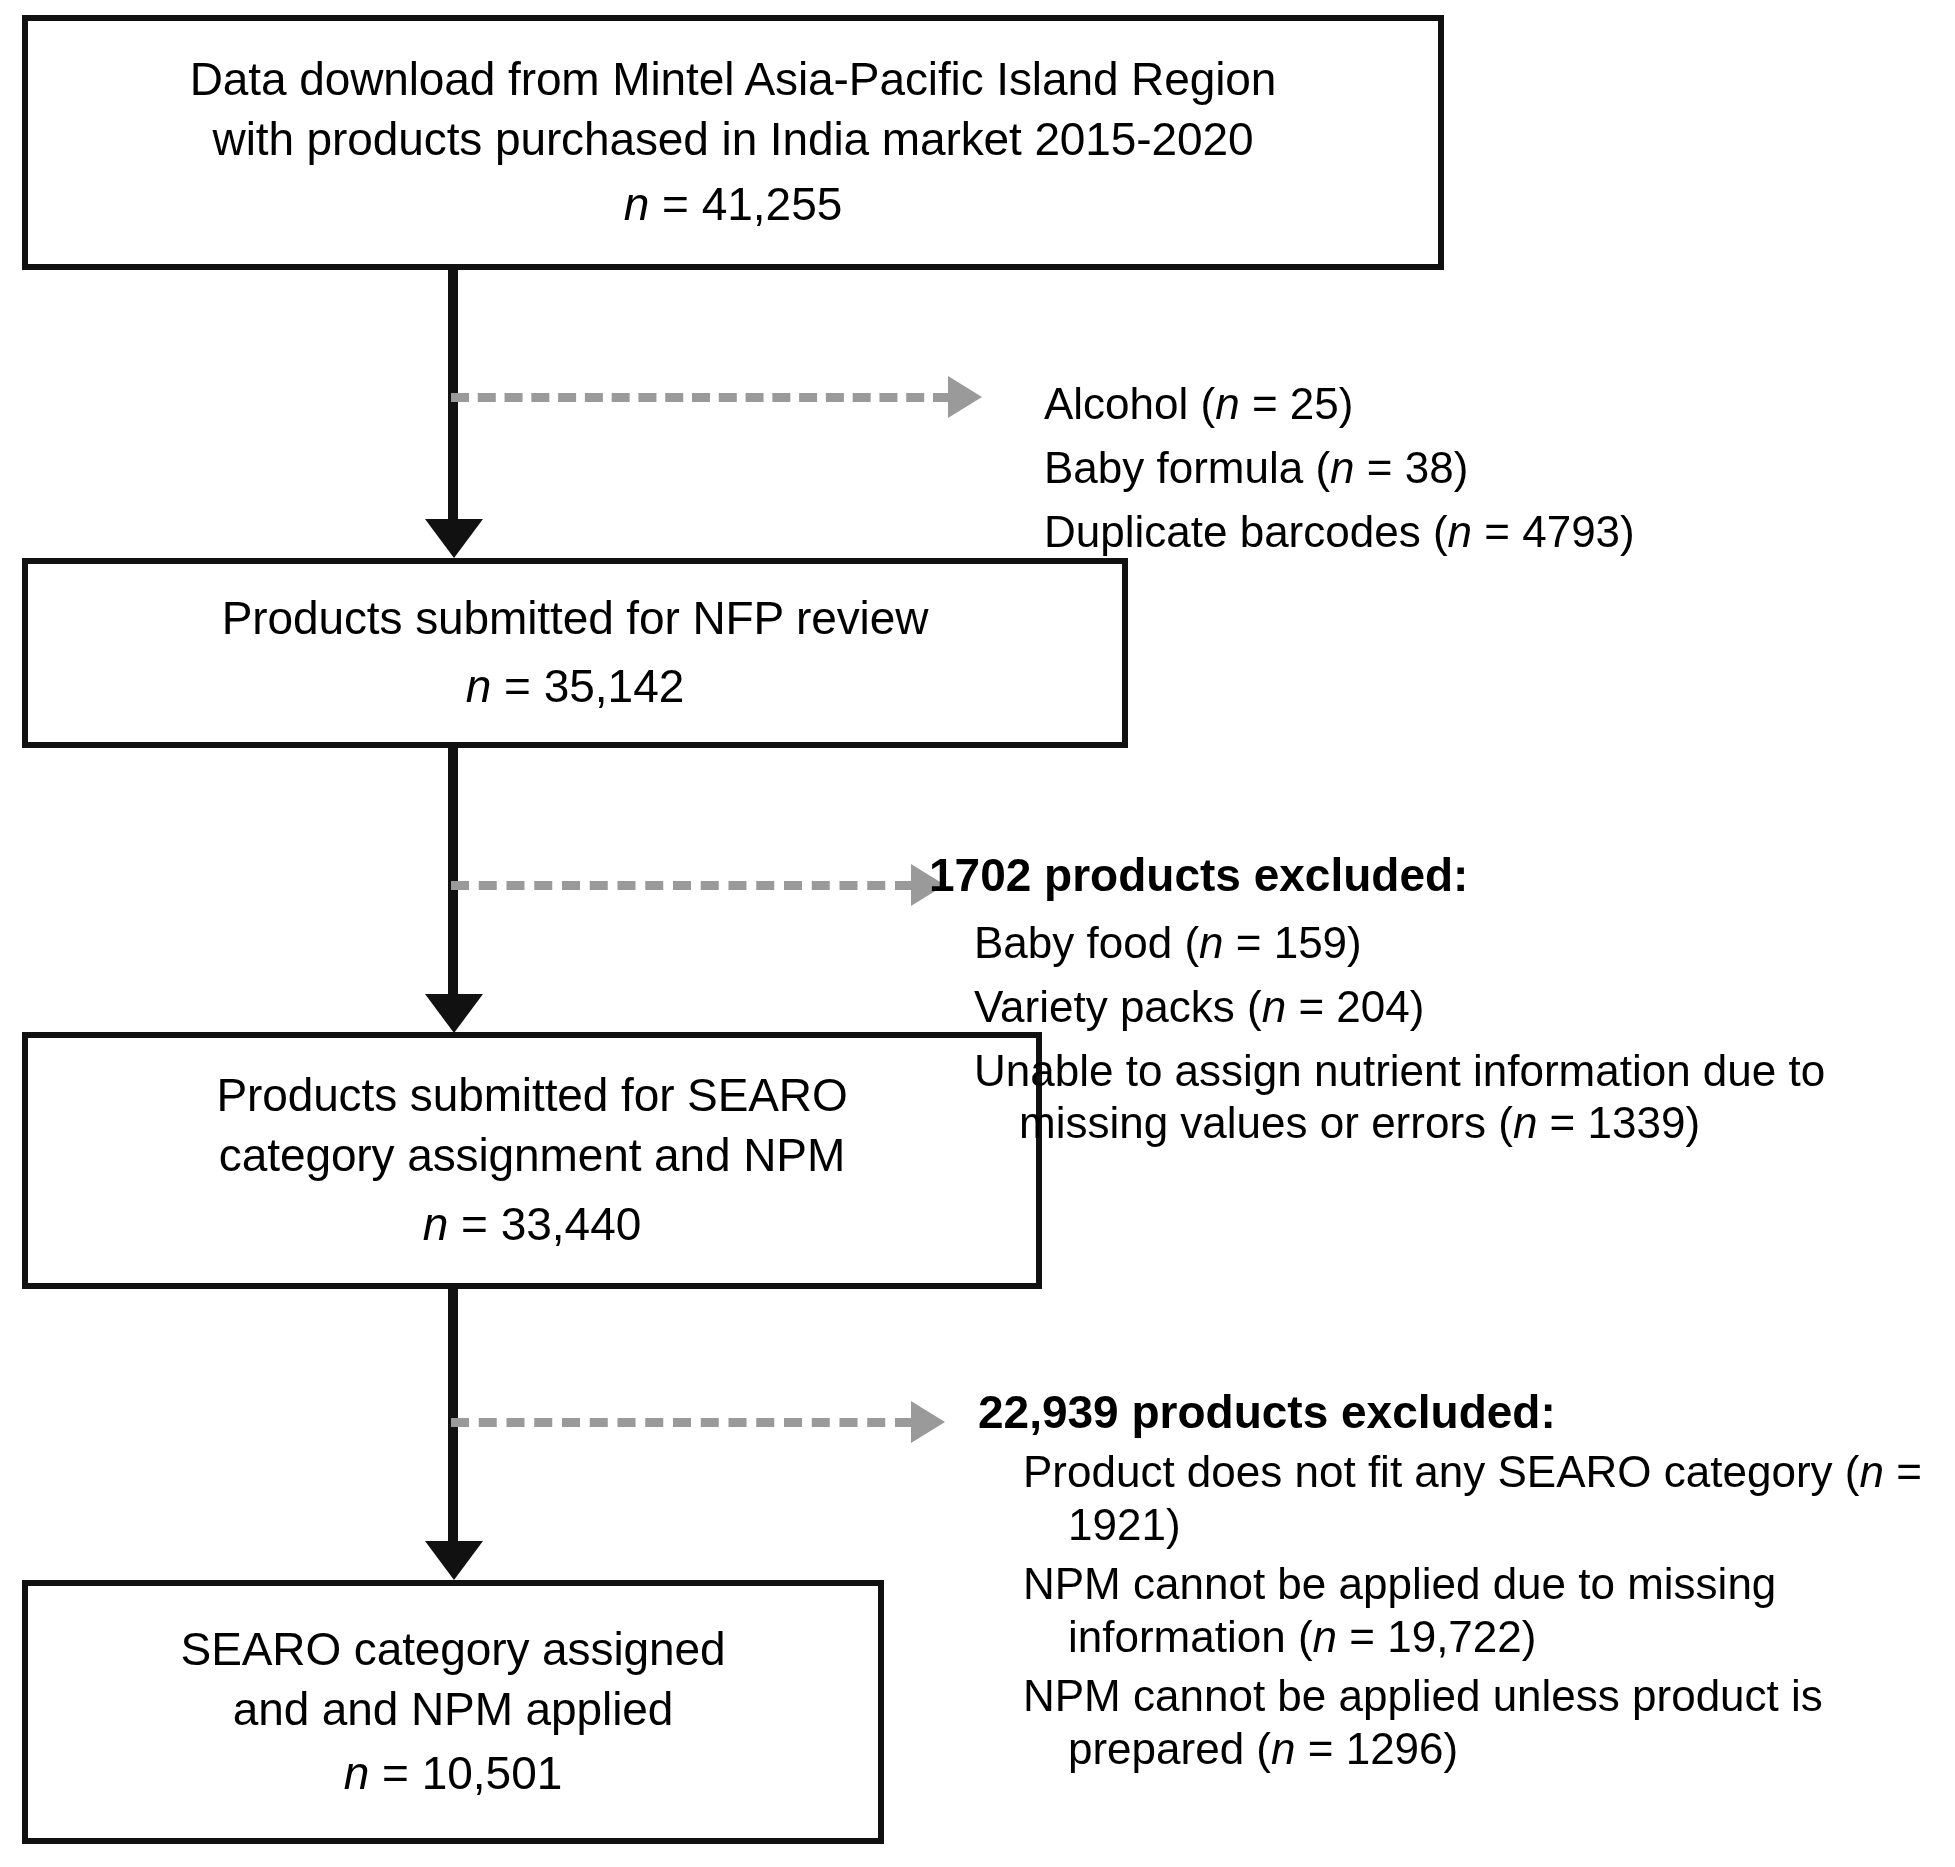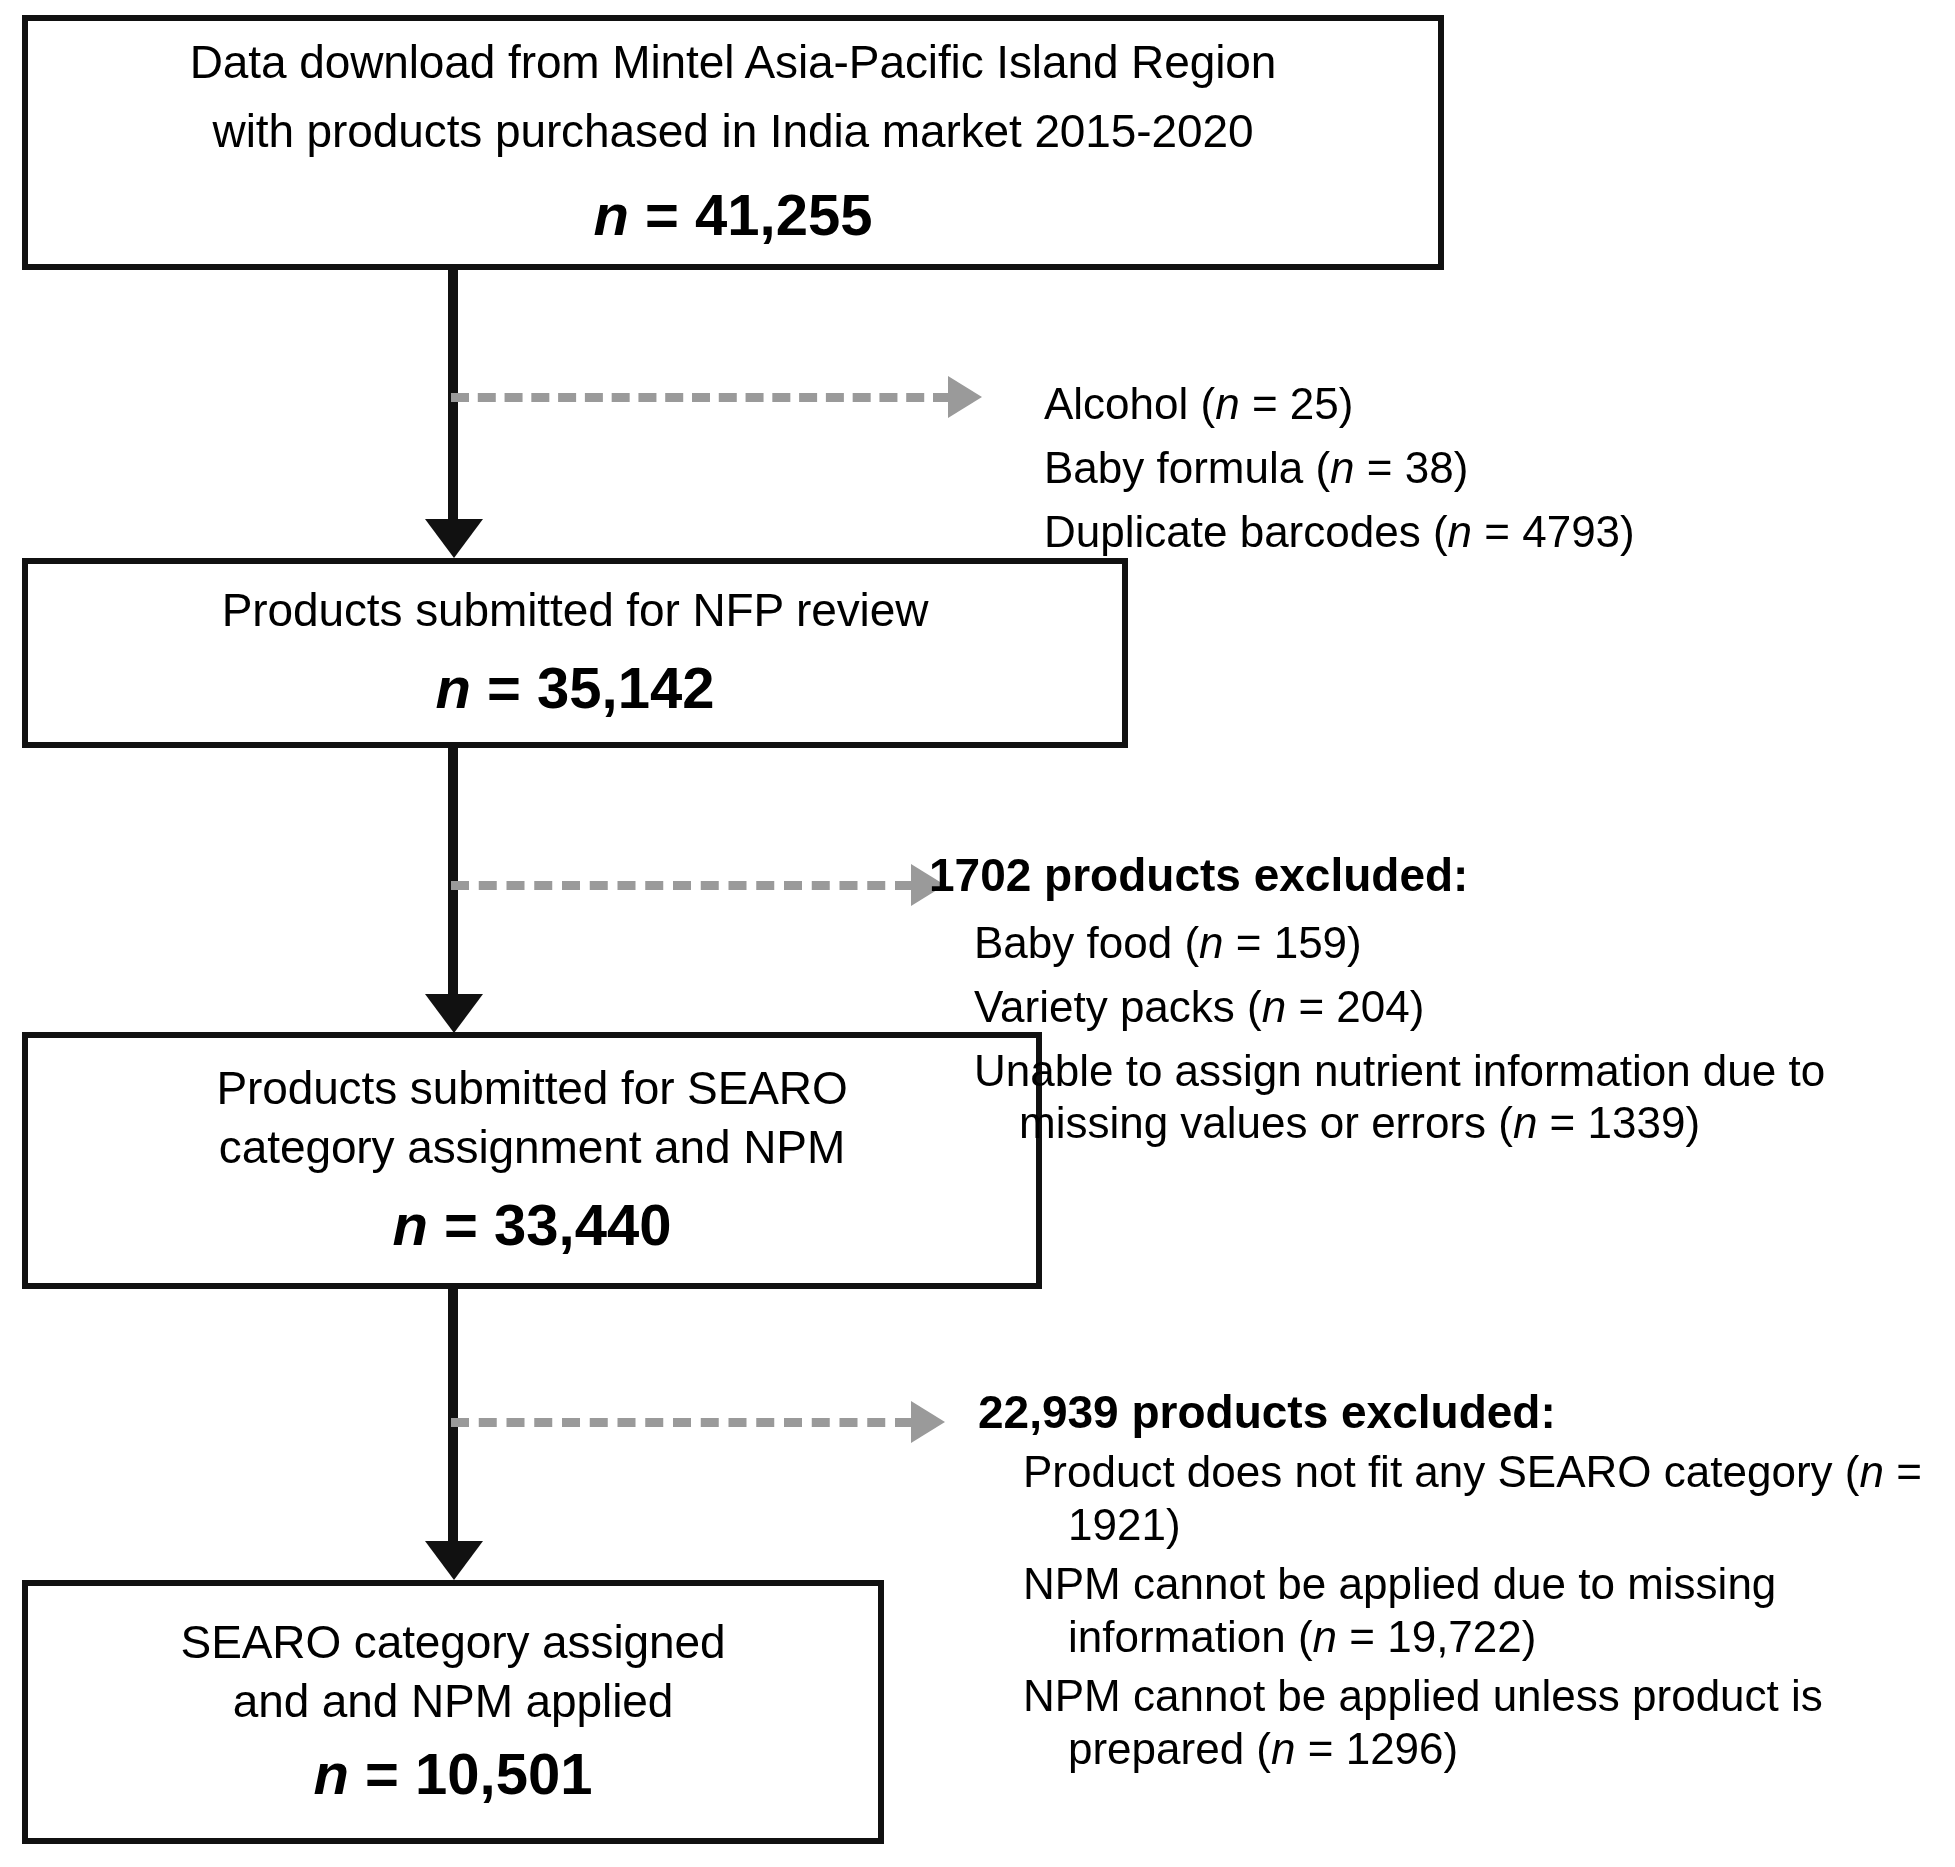--- a/index.html
+++ b/index.html
@@ -31,31 +31,31 @@
     justify-content: center;
     text-align: center;
   }
   .node-line {
     font-size: 46px;
     line-height: 1.30;
     letter-spacing: -0.1px;
     white-space: nowrap;
   }
   .node-n {
-    font-size: 58px;
-    font-weight: bold;
+    font-size: 46px;
+    font-weight: normal;
     line-height: 1.30;
     white-space: nowrap;
     margin-top: 3.7px;
   }
   .node-n .ital {
     font-style: italic;
   }
 
-  #box1 { left: 22px;  top: 15px;   width: 1422px; height: 255px; gap: 9px; }
+  #box1 { left: 22px;  top: 15px;   width: 1422px; height: 255px; }
   #box2 { left: 22px;  top: 558px;  width: 1106px; height: 190px; }
   #box3 { left: 22px;  top: 1032px; width: 1020px; height: 257px; }
   #box4 { left: 22px;  top: 1580px; width: 862px; height: 264px; }
 
   #box1 .node-n { margin-top: 6.2px; }
   #box2 .node-n { margin-top: 8.7px; }
   #box3 .node-n { margin-top: 8.7px; }
   #box4 .node-n { margin-top: 4px; }
 
   

